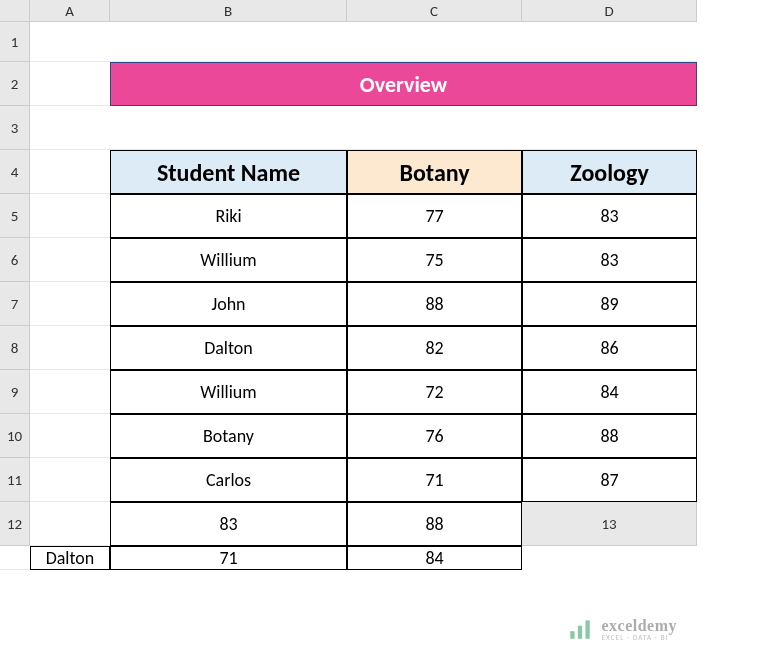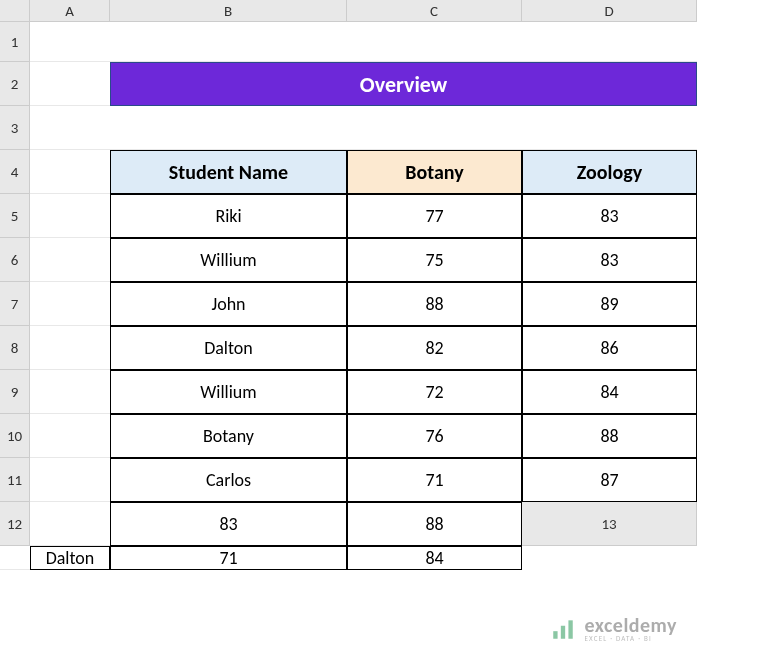--- a/index.html
+++ b/index.html
@@ -43,34 +43,34 @@
     .corner {
       background: #e8e8e8;
       border-right: 1px solid #cccccc;
       border-bottom: 1px solid #cccccc;
     }
     .cell {
       border-bottom: 1px solid #e8e8e8;
     }
     .title-cell {
       grid-column: 3 / 6;
-      background: #6d28d9;
+      background: #ec4899;
       color: #ffffff;
       font-size: 22px;
       font-weight: bold;
       text-align: center;
       display: flex;
       align-items: center;
       justify-content: center;
       border: 1px solid #2a4a8a;
     }
     .header-cell {
       background: #ddebf7;
       font-weight: bold;
-      font-size: 20px;
+      font-size: 24px;
       border: 1px solid #000000;
       text-align: center;
       display: flex;
       align-items: center;
       justify-content: center;
       color: #000000;
     }
     .header-cell.highlight {
       background: #fce9d0;
     }
@@ -96,24 +96,25 @@
     .watermark-icon {
       width: 26px;
       height: 26px;
     }
     .watermark-text {
       display: flex;
       flex-direction: column;
       line-height: 1;
     }
     .watermark-brand {
-      font-size: 20px;
+      font-size: 16px;
       font-weight: bold;
       color: #6a6a6a;
       letter-spacing: 0.5px;
+      font-family: Liberation Serif, serif;
     }
     .watermark-tag {
       font-size: 7px;
       color: #888888;
       letter-spacing: 1.2px;
     }
   </style>
 </head>
 <body>
 

